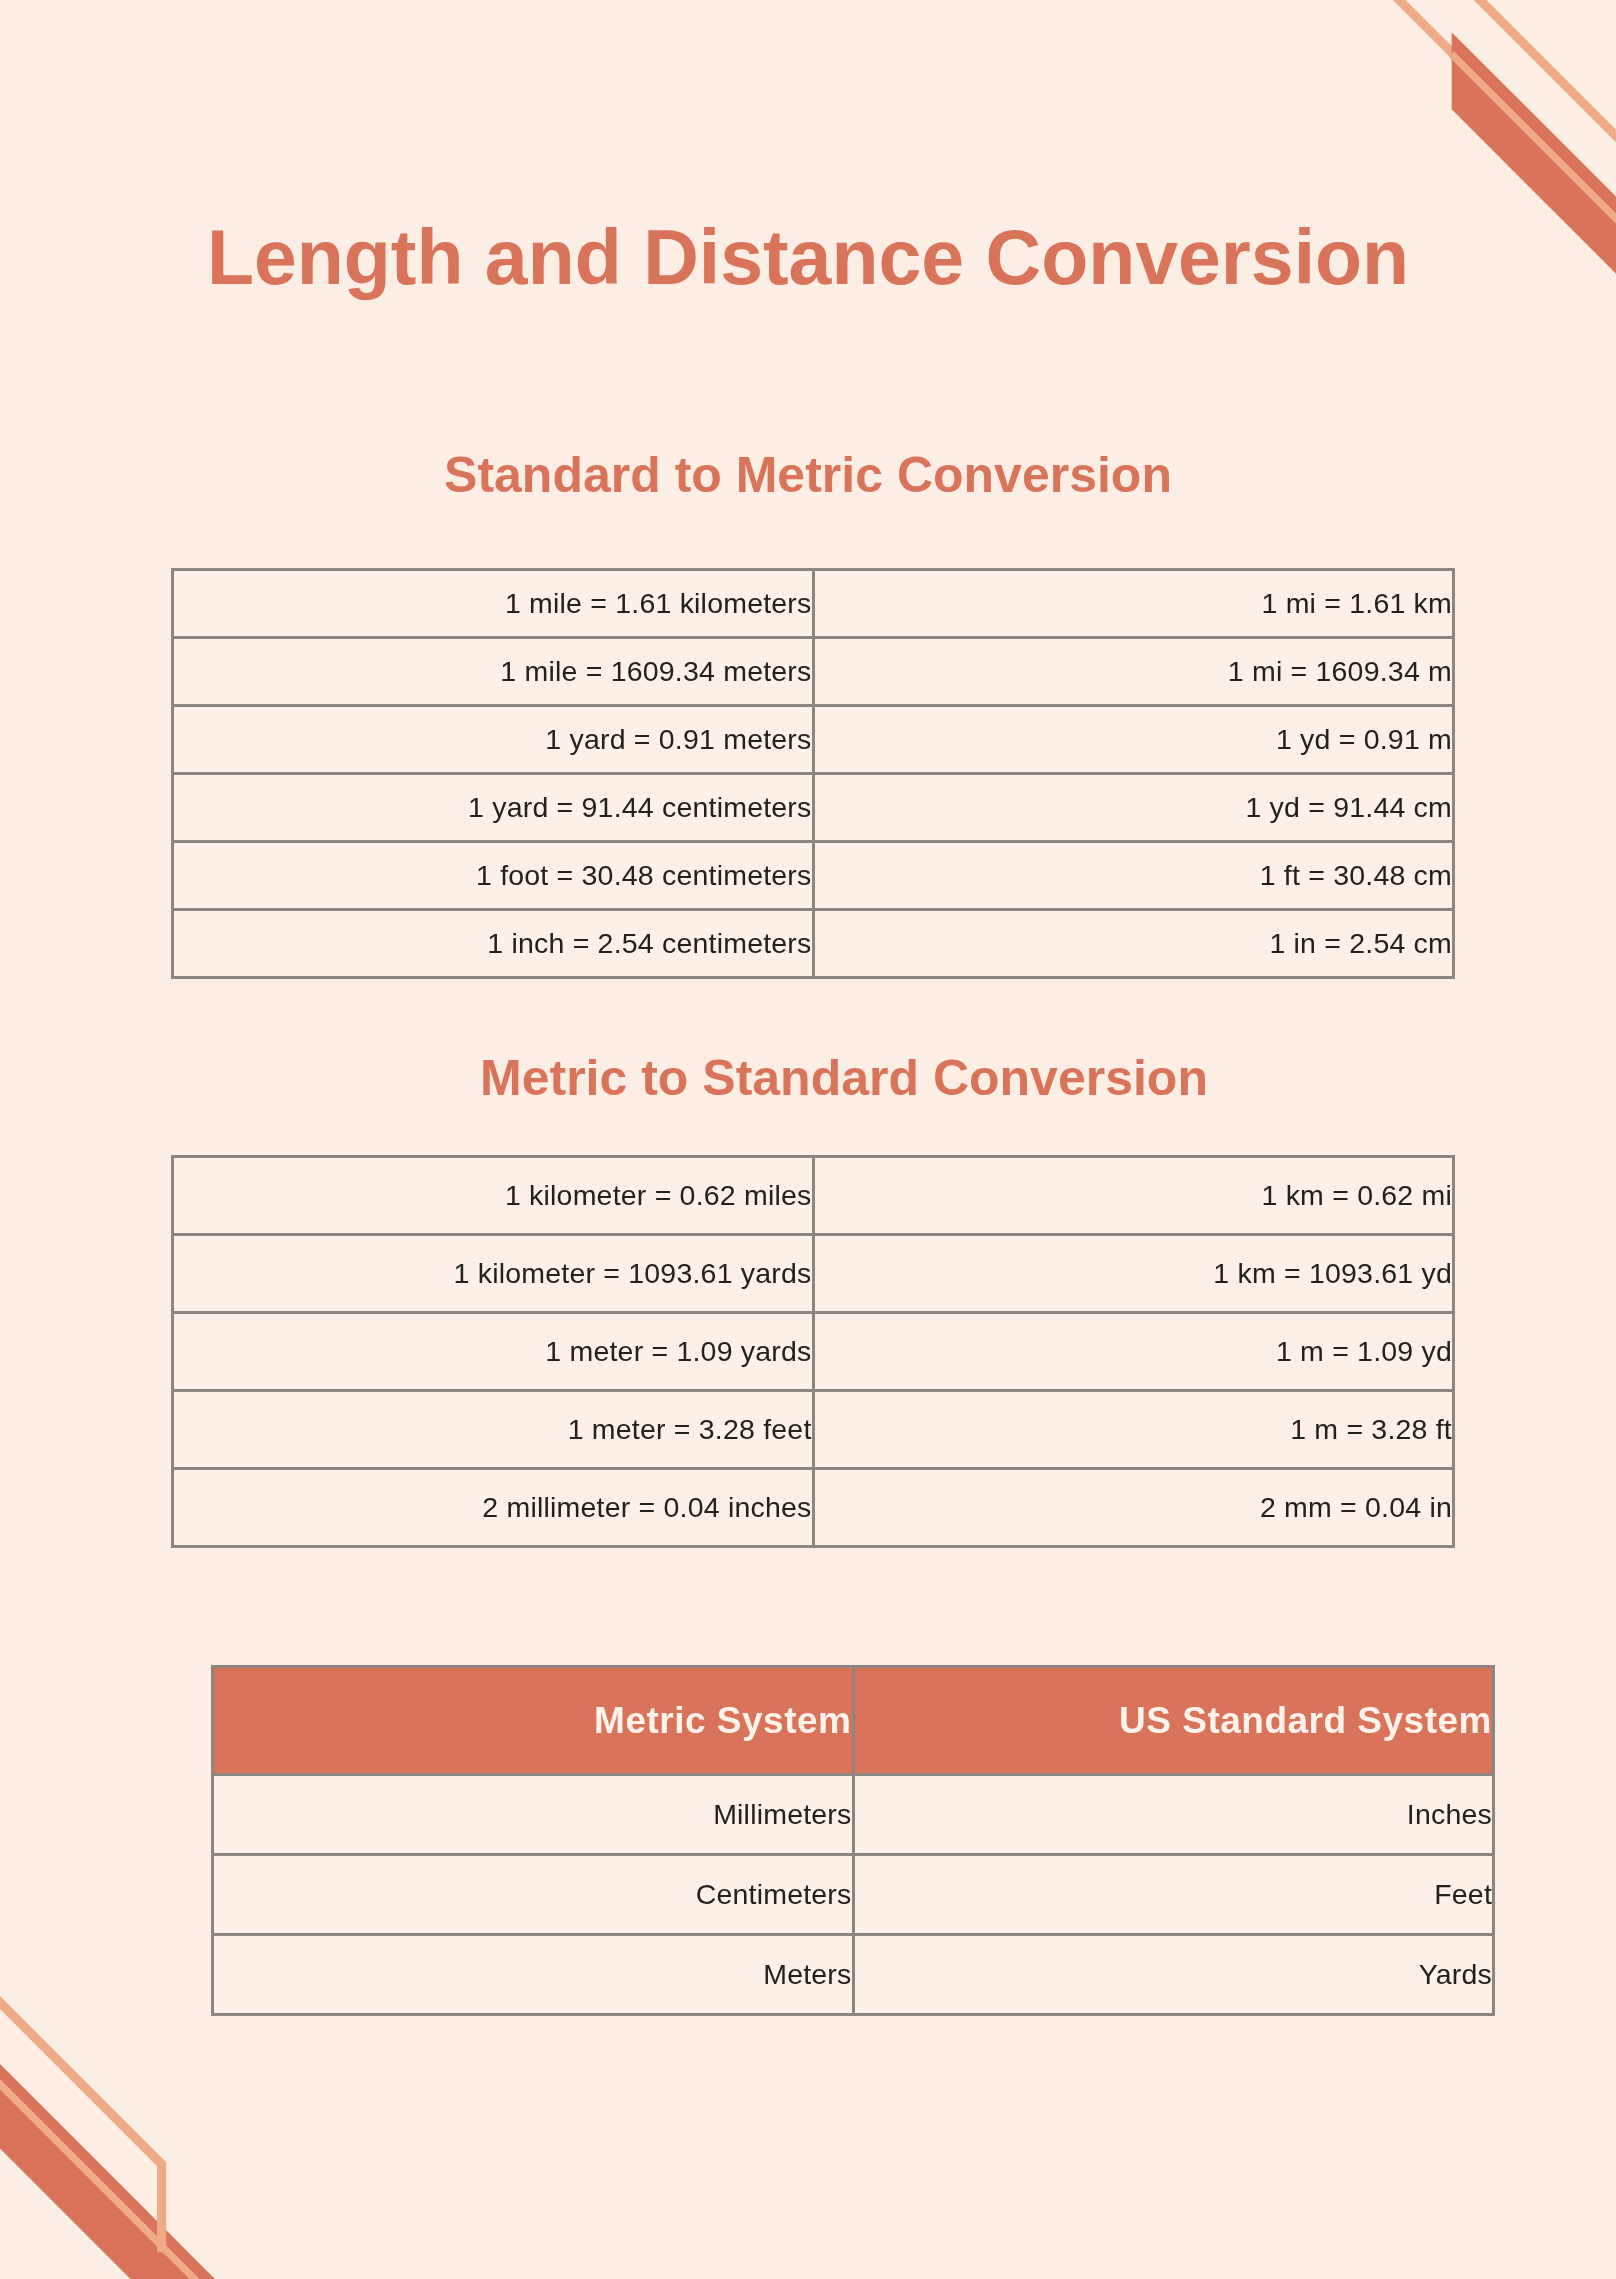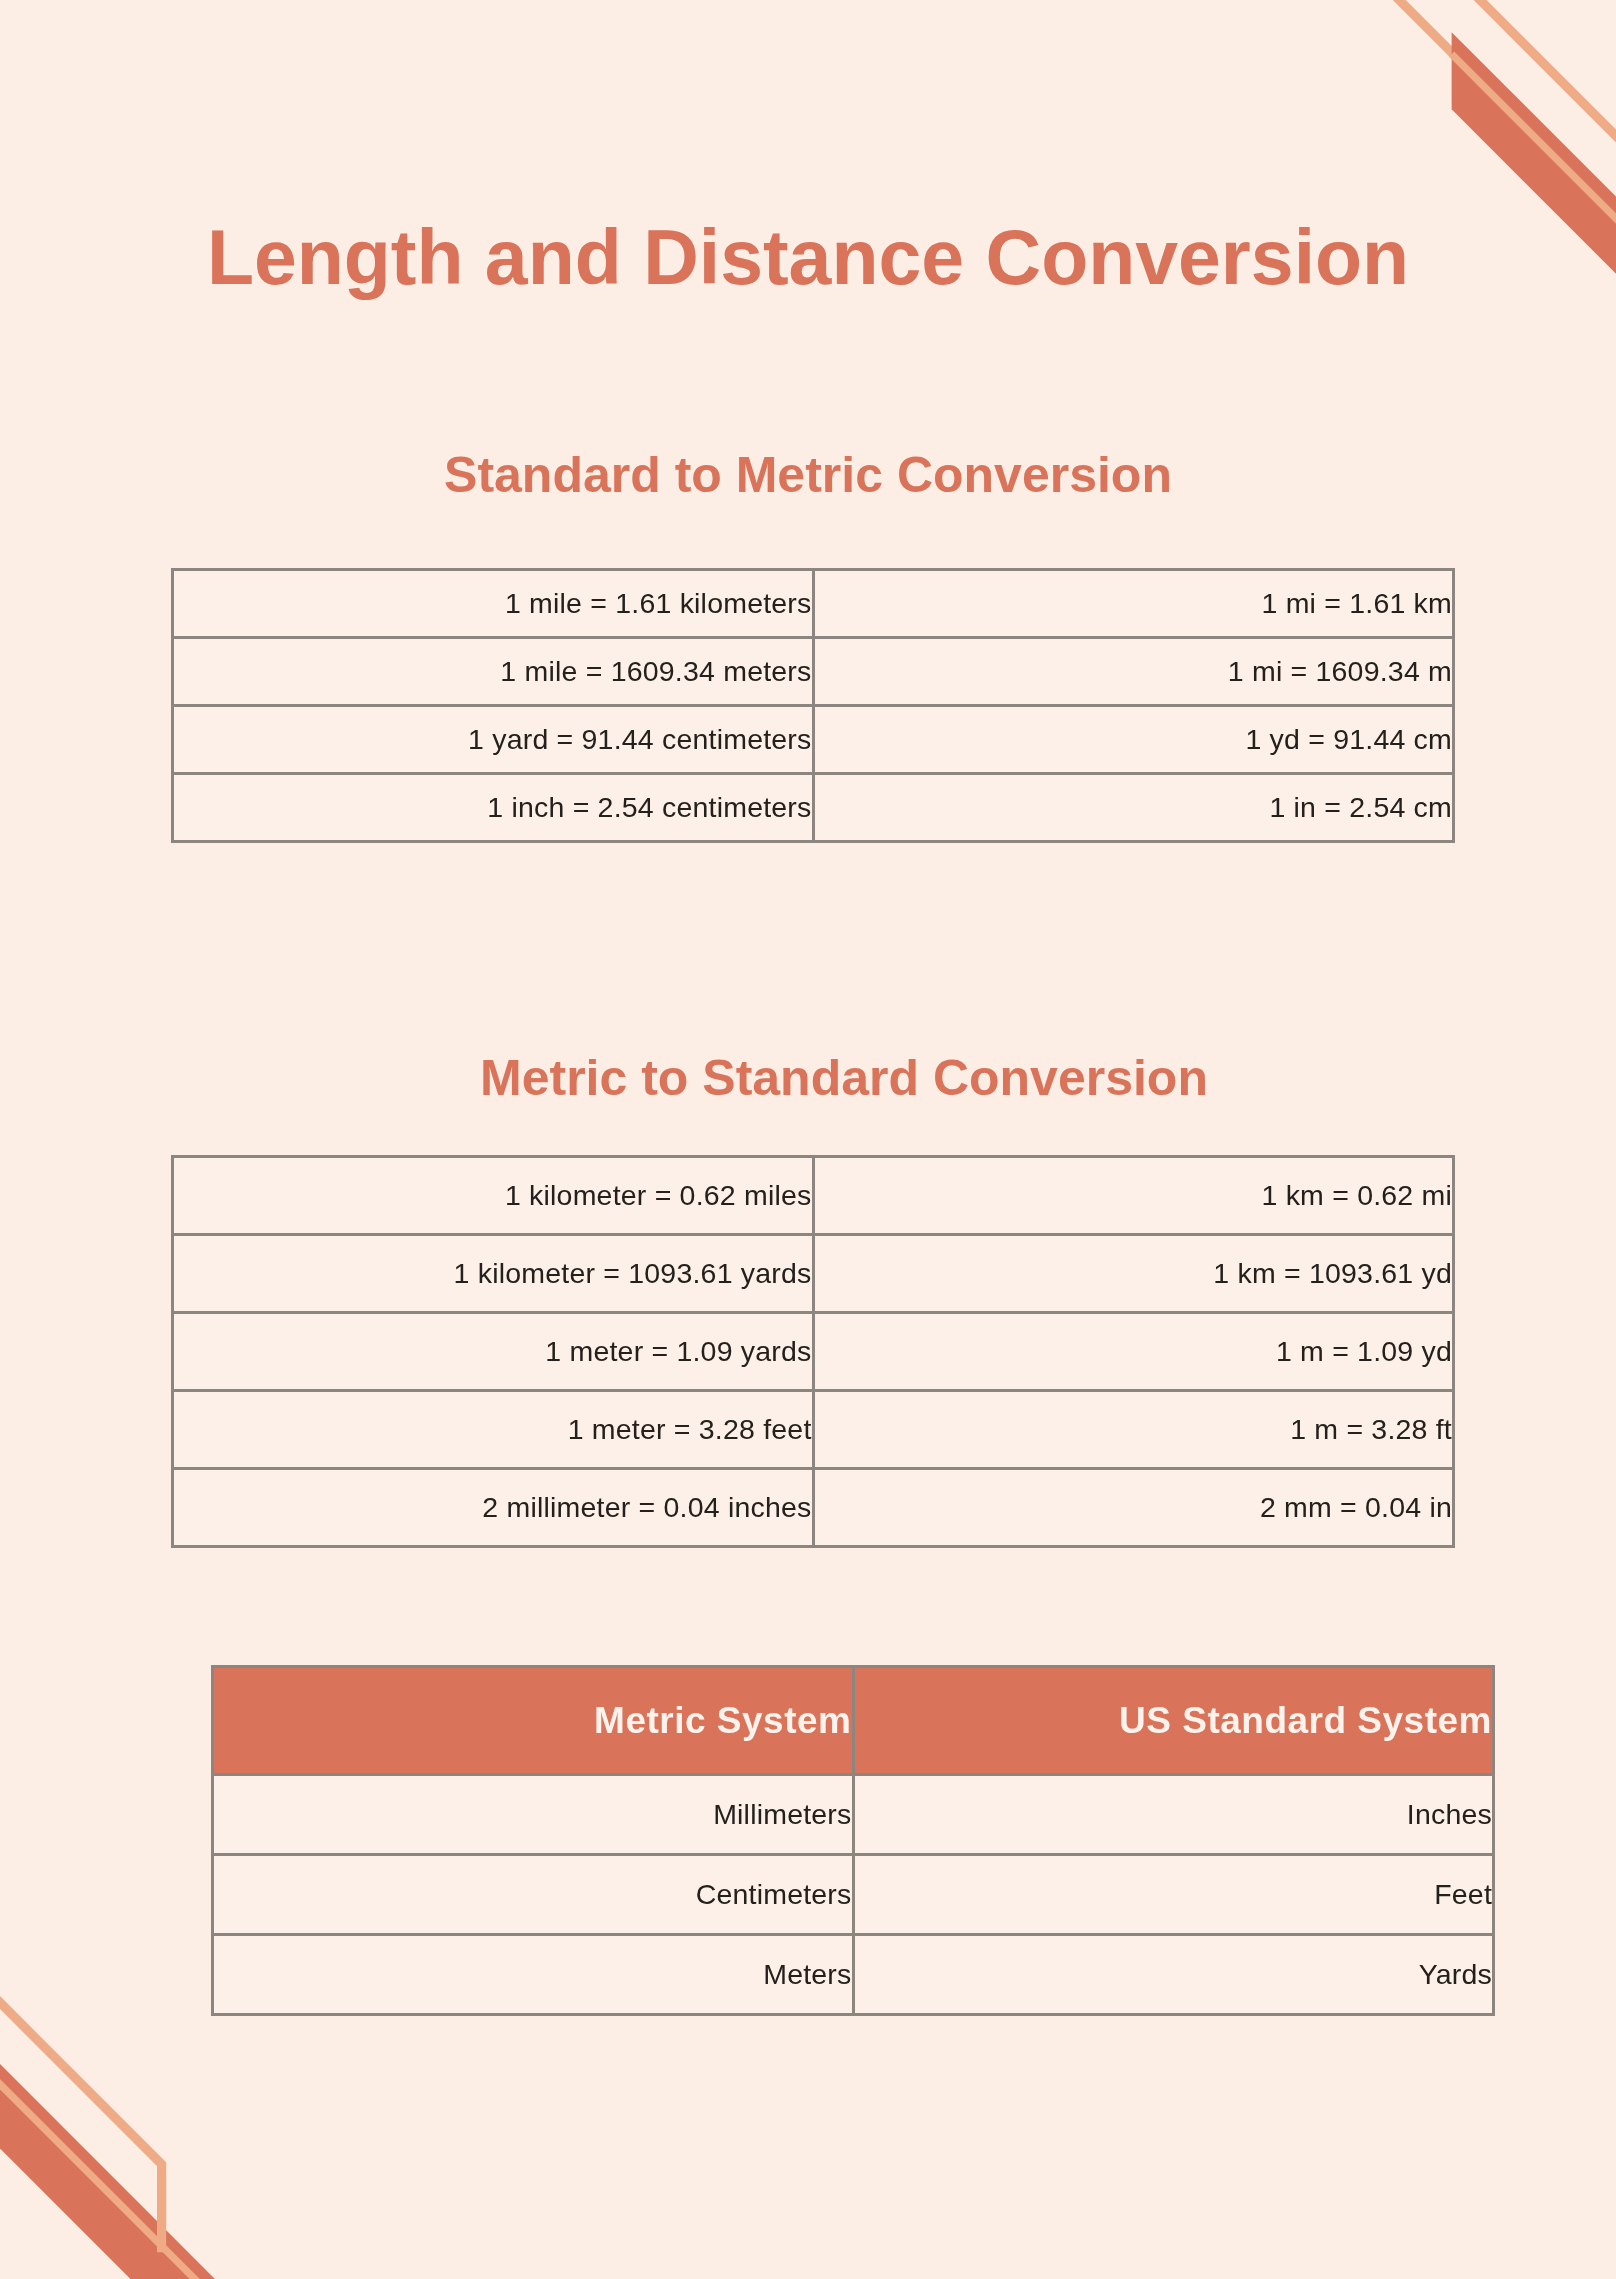--- a/index.html
+++ b/index.html
@@ -104,22 +104,30 @@
   <tbody>
     <tr>
       <td>1 mile = 1.61 kilometers</td>
       <td>1 mi = 1.61 km</td>
     </tr>
     <tr>
       <td>1 mile = 1609.34 meters</td>
       <td>1 mi = 1609.34 m</td>
     </tr>
     <tr>
+      <td>1 yard = 0.91 meters</td>
+      <td>1 yd = 0.91 m</td>
+    </tr>
+    <tr>
       <td>1 yard = 91.44 centimeters</td>
       <td>1 yd = 91.44 cm</td>
+    </tr>
+    <tr>
+      <td>1 foot = 30.48 centimeters</td>
+      <td>1 ft = 30.48 cm</td>
     </tr>
     <tr>
       <td>1 inch = 2.54 centimeters</td>
       <td>1 in = 2.54 cm</td>
     </tr>
   </tbody>
 </table>
 
 <h2 class="section-heading" id="heading-metric-to-standard">Metric to Standard Conversion</h2>
 

